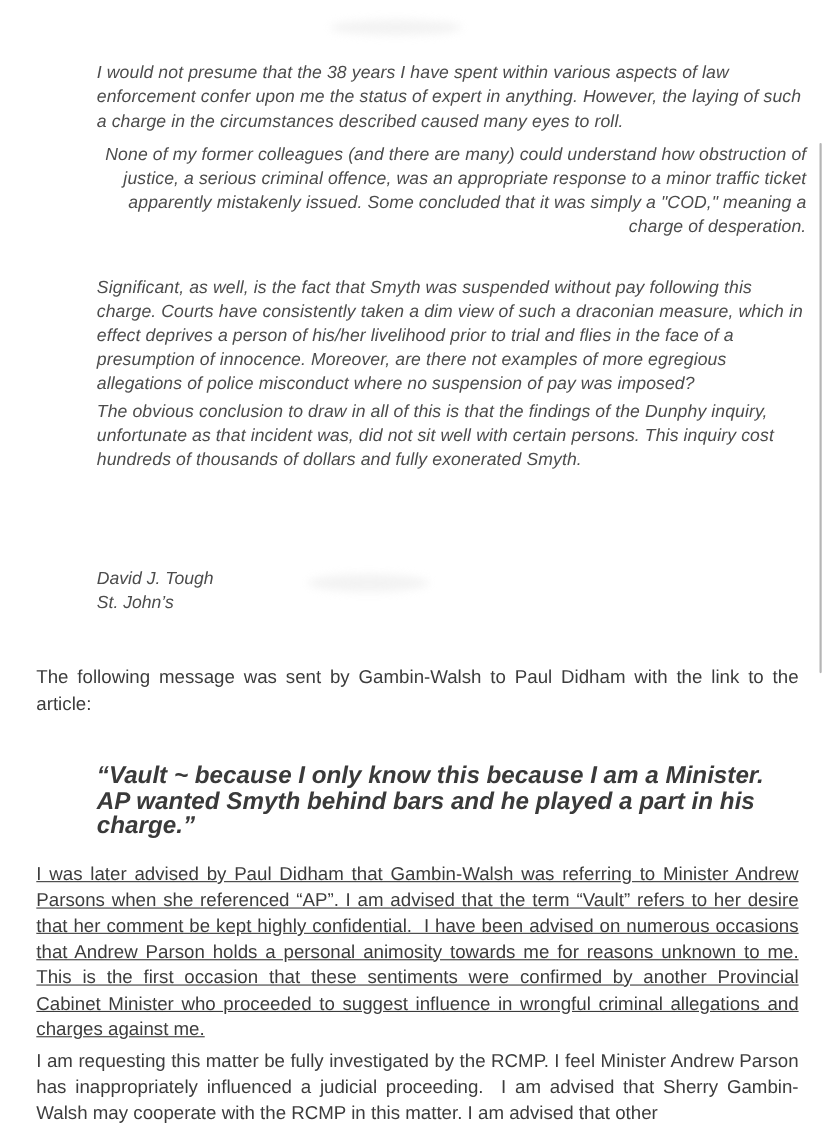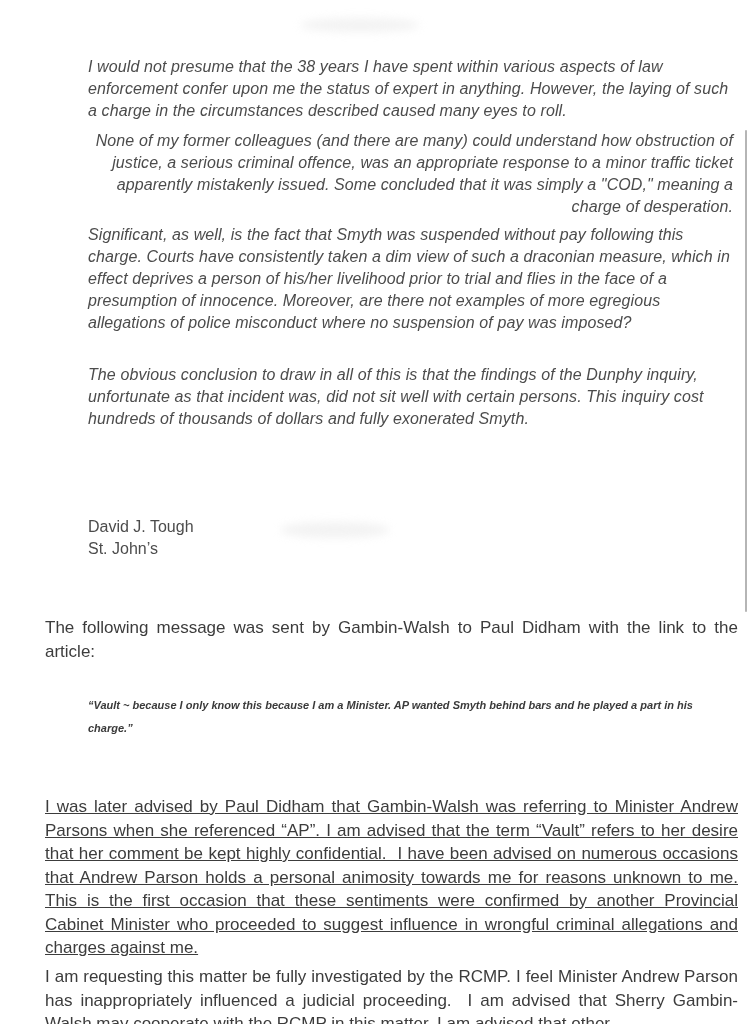--- a/index.html
+++ b/index.html
@@ -23,54 +23,55 @@
     font-style: italic;
     font-size: 16px;
     line-height: 22px;
     letter-spacing: 0.1px;
     color: var(--quote-text, #4c4c4c);
     text-align: left;
     margin: 0;
   }
   .q1 { top: 56px; }
   .q2 { top: 130px; text-align: right; }
-  .q3 { top: 224px; }
+  .q3 { top: 251px; }
   .q4 { top: 364px; }
   .q5 { top: 450px; }
   .signature {
     position: absolute;
     left: 88px;
     top: 516px;
+    font-style: italic;
     font-size: 16px;
     line-height: 22px;
     color: var(--quote-text, #4c4c4c);
   }
   
   .bodypara {
     position: absolute;
     left: 33px;
     width: 693px;
     font-size: 17px;
     line-height: 23.5px;
     color: var(--body-text, #3c3c3c);
     text-align: justify;
-    margin: 12px;
+    margin: 0;
   }
   .intro { top: 604px; }
   .bp1 { top: 783px; text-decoration: underline; }
   .bp2 { top: 953px; }
   
   .msgquote {
     position: absolute;
     left: 88px;
     top: 694px;
     width: 625px;
     font-weight: bold;
     font-style: italic;
-    font-size: 11px;
+    font-size: 22px;
     line-height: 22.5px;
     color: var(--bold-quote-text, #3a3a3a);
     text-align: left;
     margin: 0;
   }
   
   .scan-line {
     position: absolute;
     left: 745px;
     top: 130px;

